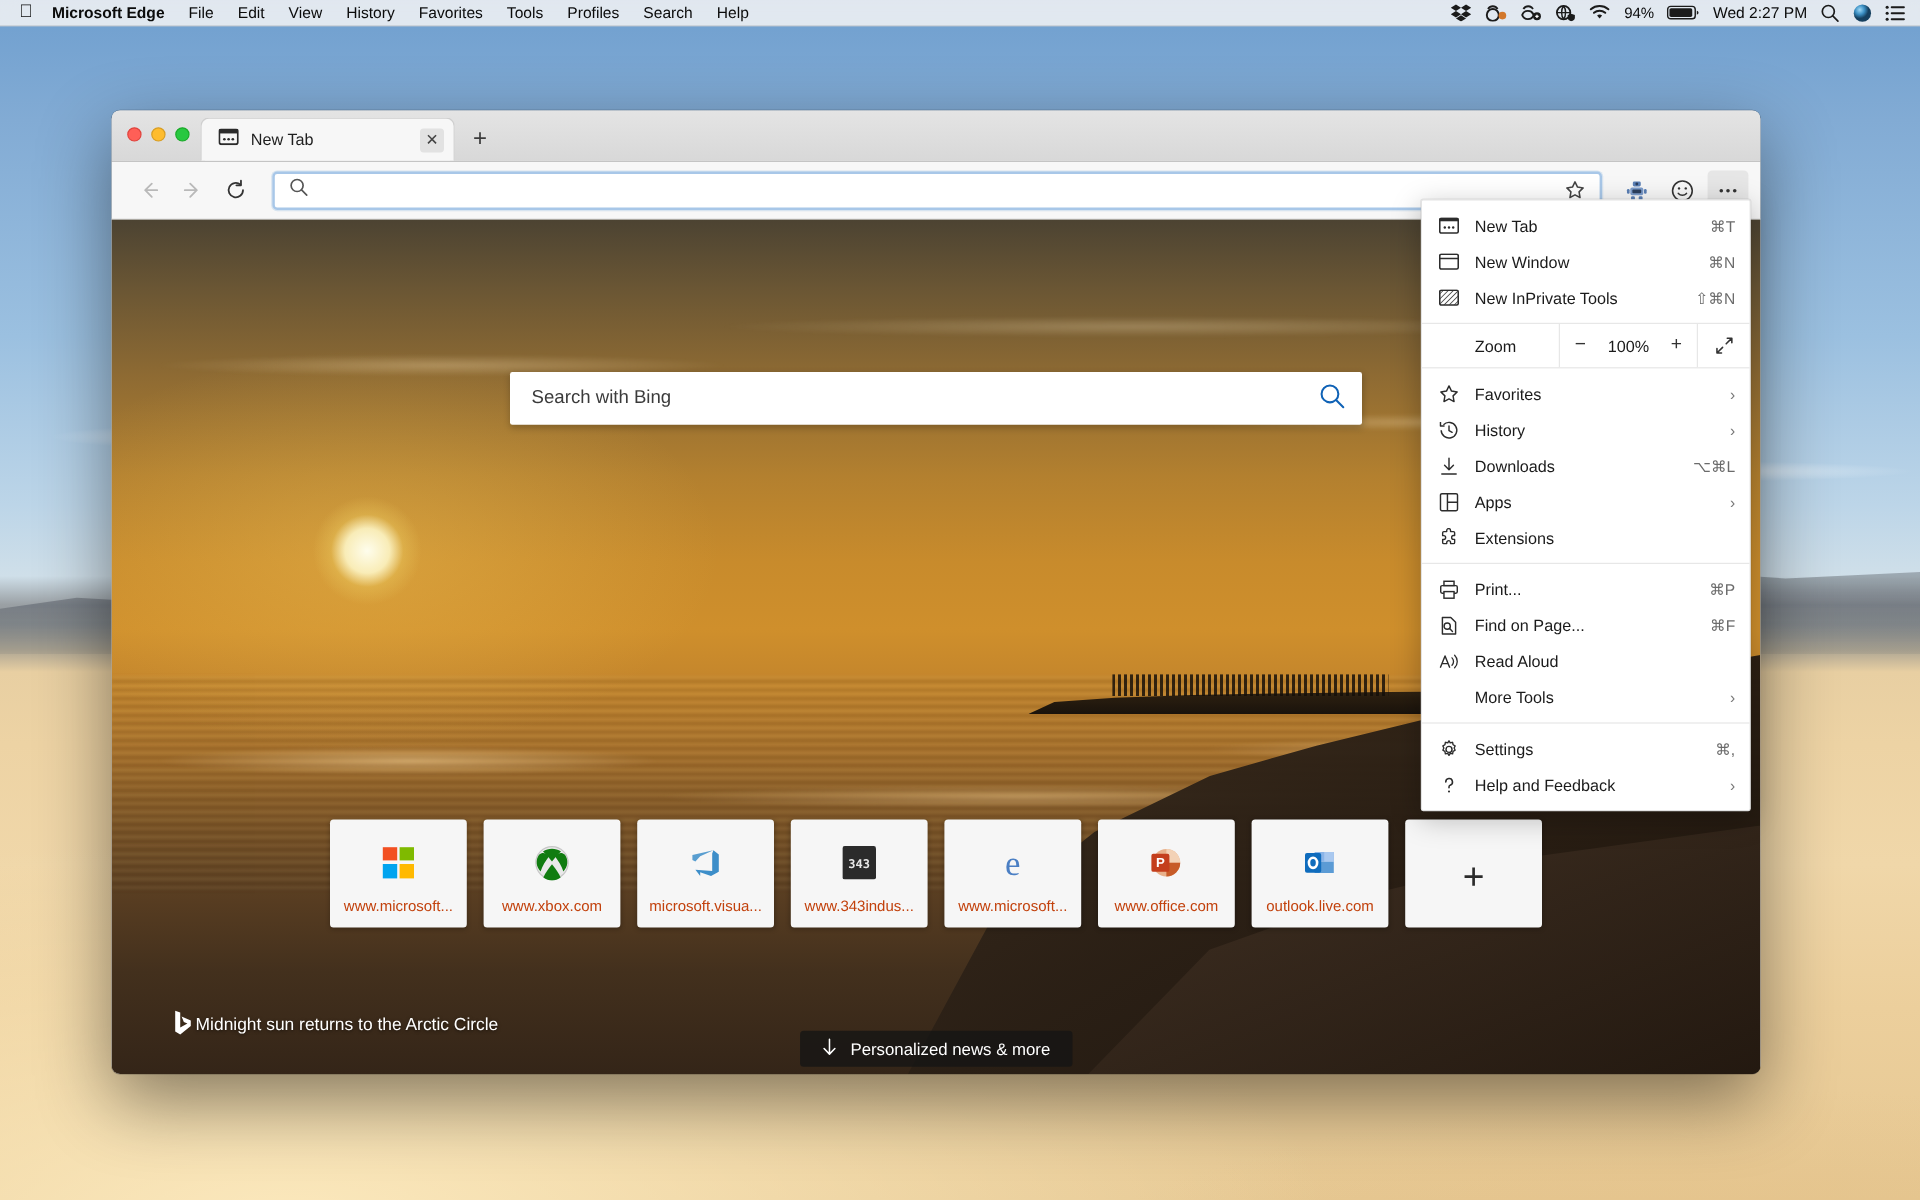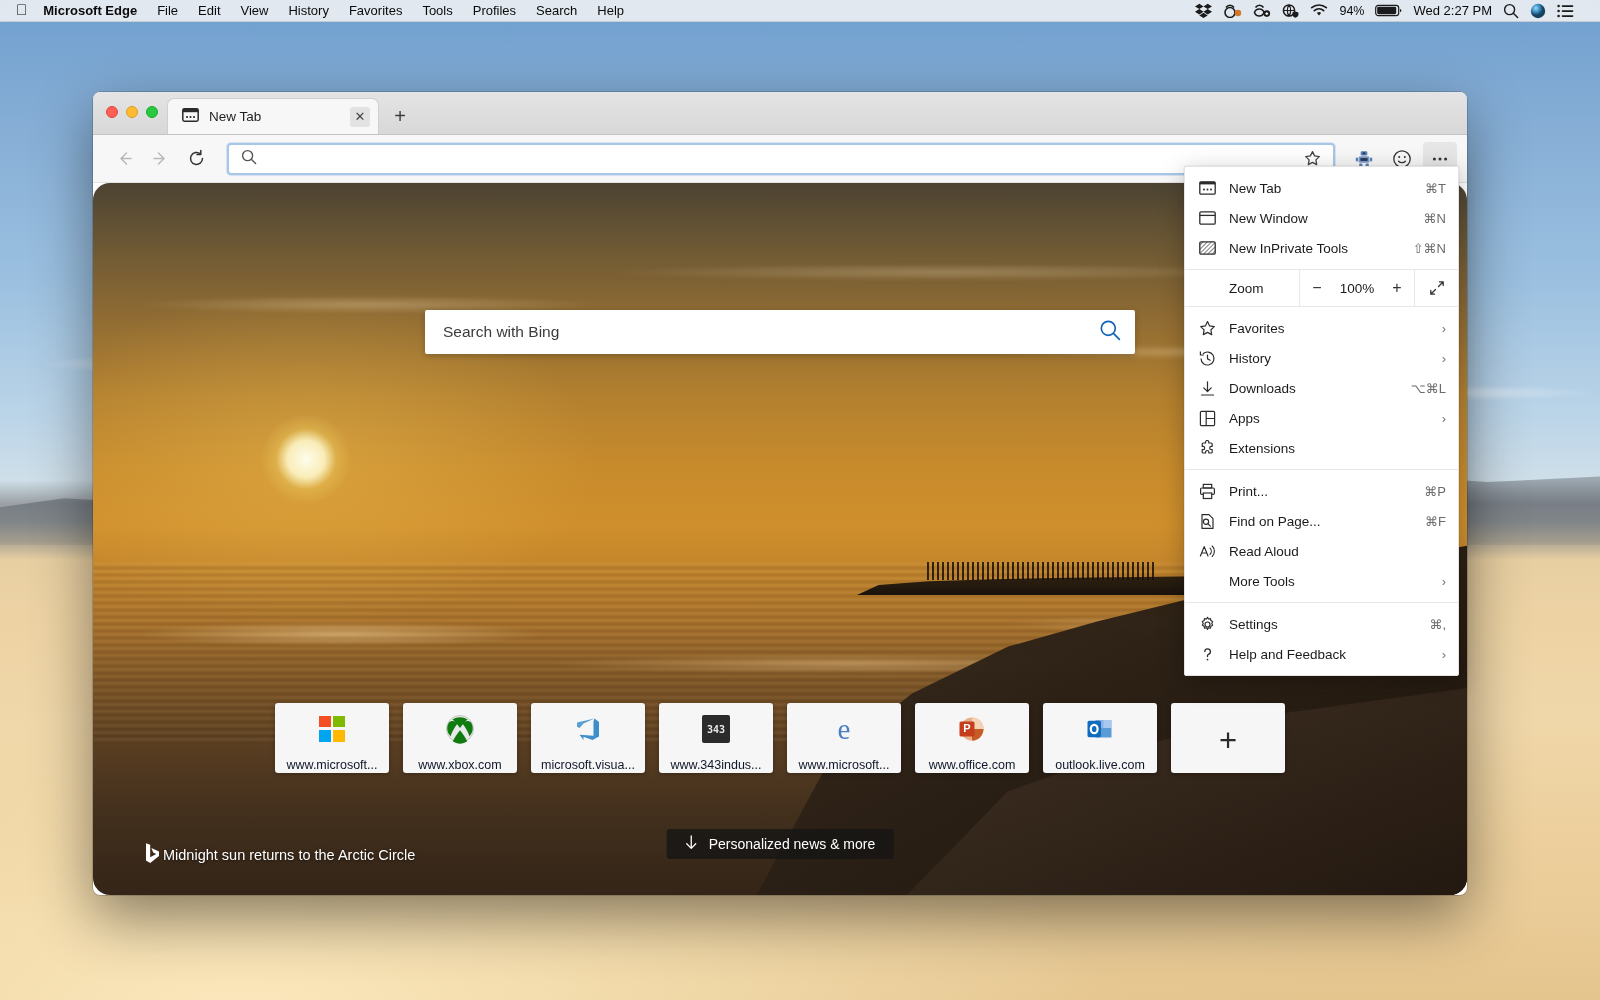--- a/index.html
+++ b/index.html
@@ -58,21 +58,21 @@
     background: rgba(232,236,241,0.94);
     backdrop-filter: blur(10px);
     display: flex; align-items: center;
     font-size: 13px; color: #0b0b0b;
     border-bottom: 1px solid rgba(0,0,0,0.12);
     z-index: 100;
   }
   .mb-apple { padding: 0 13px 0 16px; font-size: 15px; line-height: 1; position: relative; top: -1px; }
   .mb-item { padding: 0 10px; white-space: nowrap; line-height: 22px; }
   .mb-item.bold { font-weight: bold; padding-left: 3px; }
-  #menubar-right { margin-left: auto; display: flex; align-items: center; gap: 11px; padding-right: 26px; }
+  #menubar-right { margin-left: auto; display: flex; align-items: center; gap: 11px; padding-right: 12px; }
   .mb-status { display: flex; align-items: center; }
   .mb-time { font-size: 13px; white-space: nowrap; }
   .mb-pct { font-size: 12.5px; }
 
   svg.mbicon { display: block; }
 
   
   #edge-window {
     position: absolute;
     left: 93px; top: 92px; width: 1374px; height: 803px;
@@ -157,21 +157,20 @@
         #8d6a33 18%,
         #b3802f 30%,
         #c88b2c 40%,
         #cf8f2c 48%,
         #c2842c 55%,
         #a8712b 62%,
         #7d5526 70%,
         #5b3f22 78%,
         #43301d 88%,
         #342518 100%);
-    border-radius: 17px;
   }
   .ntp-clouds {
     position: absolute; left: 0; right: 0; top: 380px; height: 180px;
     background:
       repeating-linear-gradient(to bottom,
         rgba(255,220,150,0.10) 0px, rgba(255,220,150,0.10) 3px,
         rgba(70,45,20,0.16) 3px, rgba(70,45,20,0.16) 7px);
     filter: blur(1.2px);
     opacity: 0.85;
   }
@@ -229,49 +228,49 @@
   #ntp-search .placeholder { flex: 1; font-size: 15.5px; color: #3b3b3b; }
   .bing-search-icon { color: #0f62b6; }
 
   
   #tiles {
     position: absolute; left: 50%; transform: translateX(-50%);
     bottom: 122px;
     display: flex; gap: 14px;
   }
   .tile {
-    width: 114px; height: 70px;
+    width: 114px; height: 90px;
     background: #f6f6f6;
     border-radius: 3px;
     display: flex; flex-direction: column; align-items: center; justify-content: center;
     box-shadow: 0 1px 4px rgba(0,0,0,0.28);
     padding-top: 4px;
   }
   .tile-icon { height: 40px; display: flex; align-items: center; justify-content: center; }
-  .tile-label { font-size: 12.5px; color: #0f172a; margin-top: 9px; white-space: nowrap; }
+  .tile-label { font-size: 12.5px; color: #c2410c; margin-top: 9px; white-space: nowrap; }
   .tile.add { justify-content: center; }
   .tile.add .plus { font-size: 31px; color: #2b2b2b; font-weight: 300; line-height: 1; }
 
   
   .mslogo { width: 26px; height: 26px; display: grid; grid-template-columns: 1fr 1fr; grid-template-rows: 1fr 1fr; gap: 2.5px; }
   .mslogo i { display: block; }
 
   
   #ntp-bottom {
     position: absolute; left: 0; right: 0; bottom: 0; height: 88px;
   }
   #bing-credit {
     position: absolute; left: 52px; bottom: 28px;
     display: flex; align-items: center; gap: 3px;
     color: #fff; font-size: 14.5px;
     text-shadow: 0 1px 3px rgba(0,0,0,0.6);
   }
   #news-pill {
     position: absolute; left: 50%; transform: translateX(-50%);
-    bottom: 36px;
+    bottom: 6px;
     background: rgba(20,20,20,0.78);
     color: #fff; font-size: 14px;
     border-radius: 3px;
     height: 30px; display: flex; align-items: center; gap: 11px;
     padding: 0 18px;
   }
 
   
   #edge-menu {
     position: absolute;

